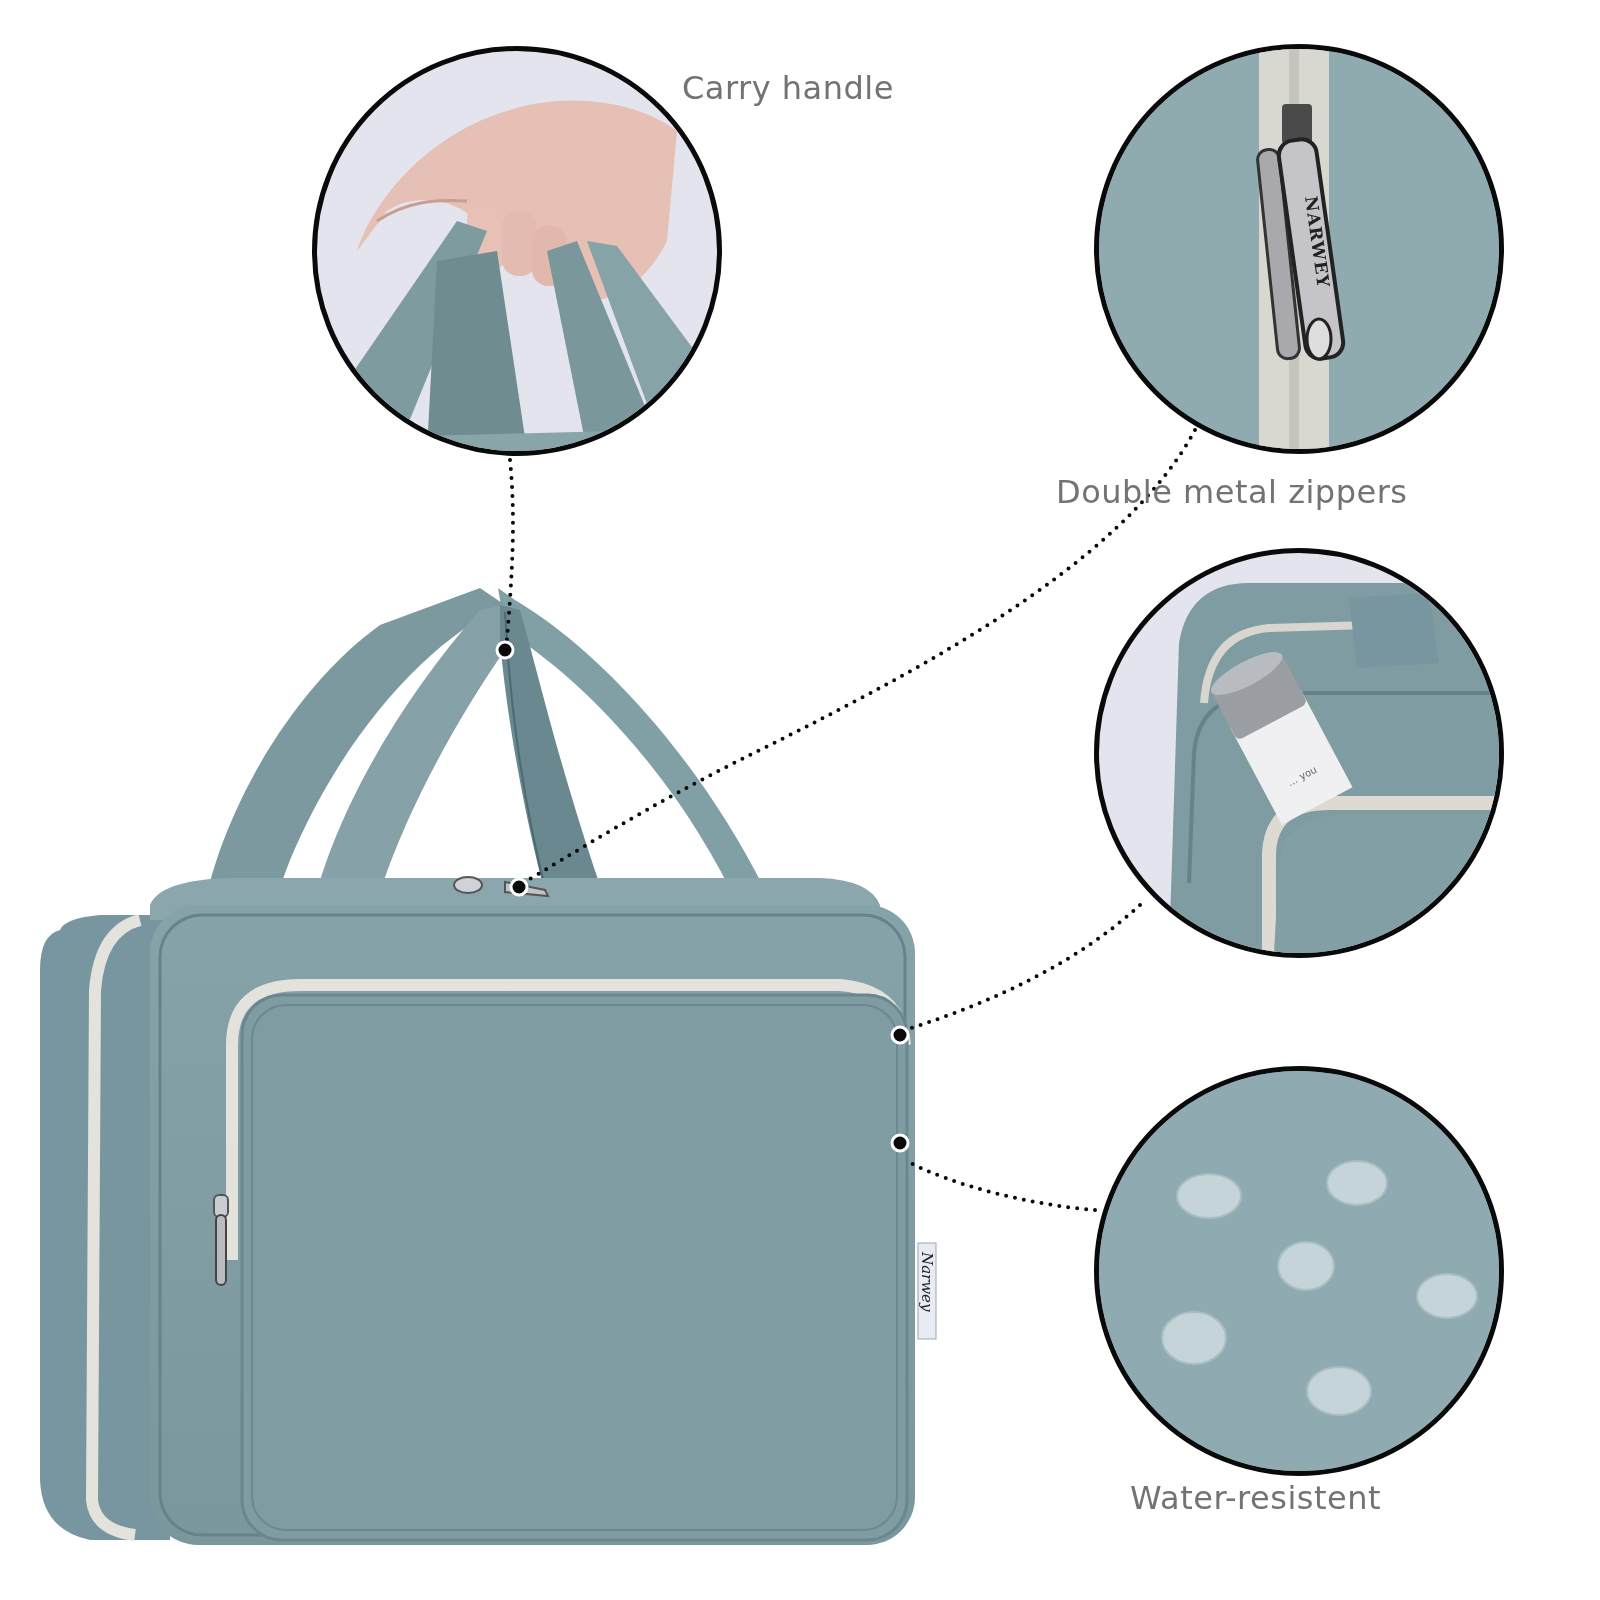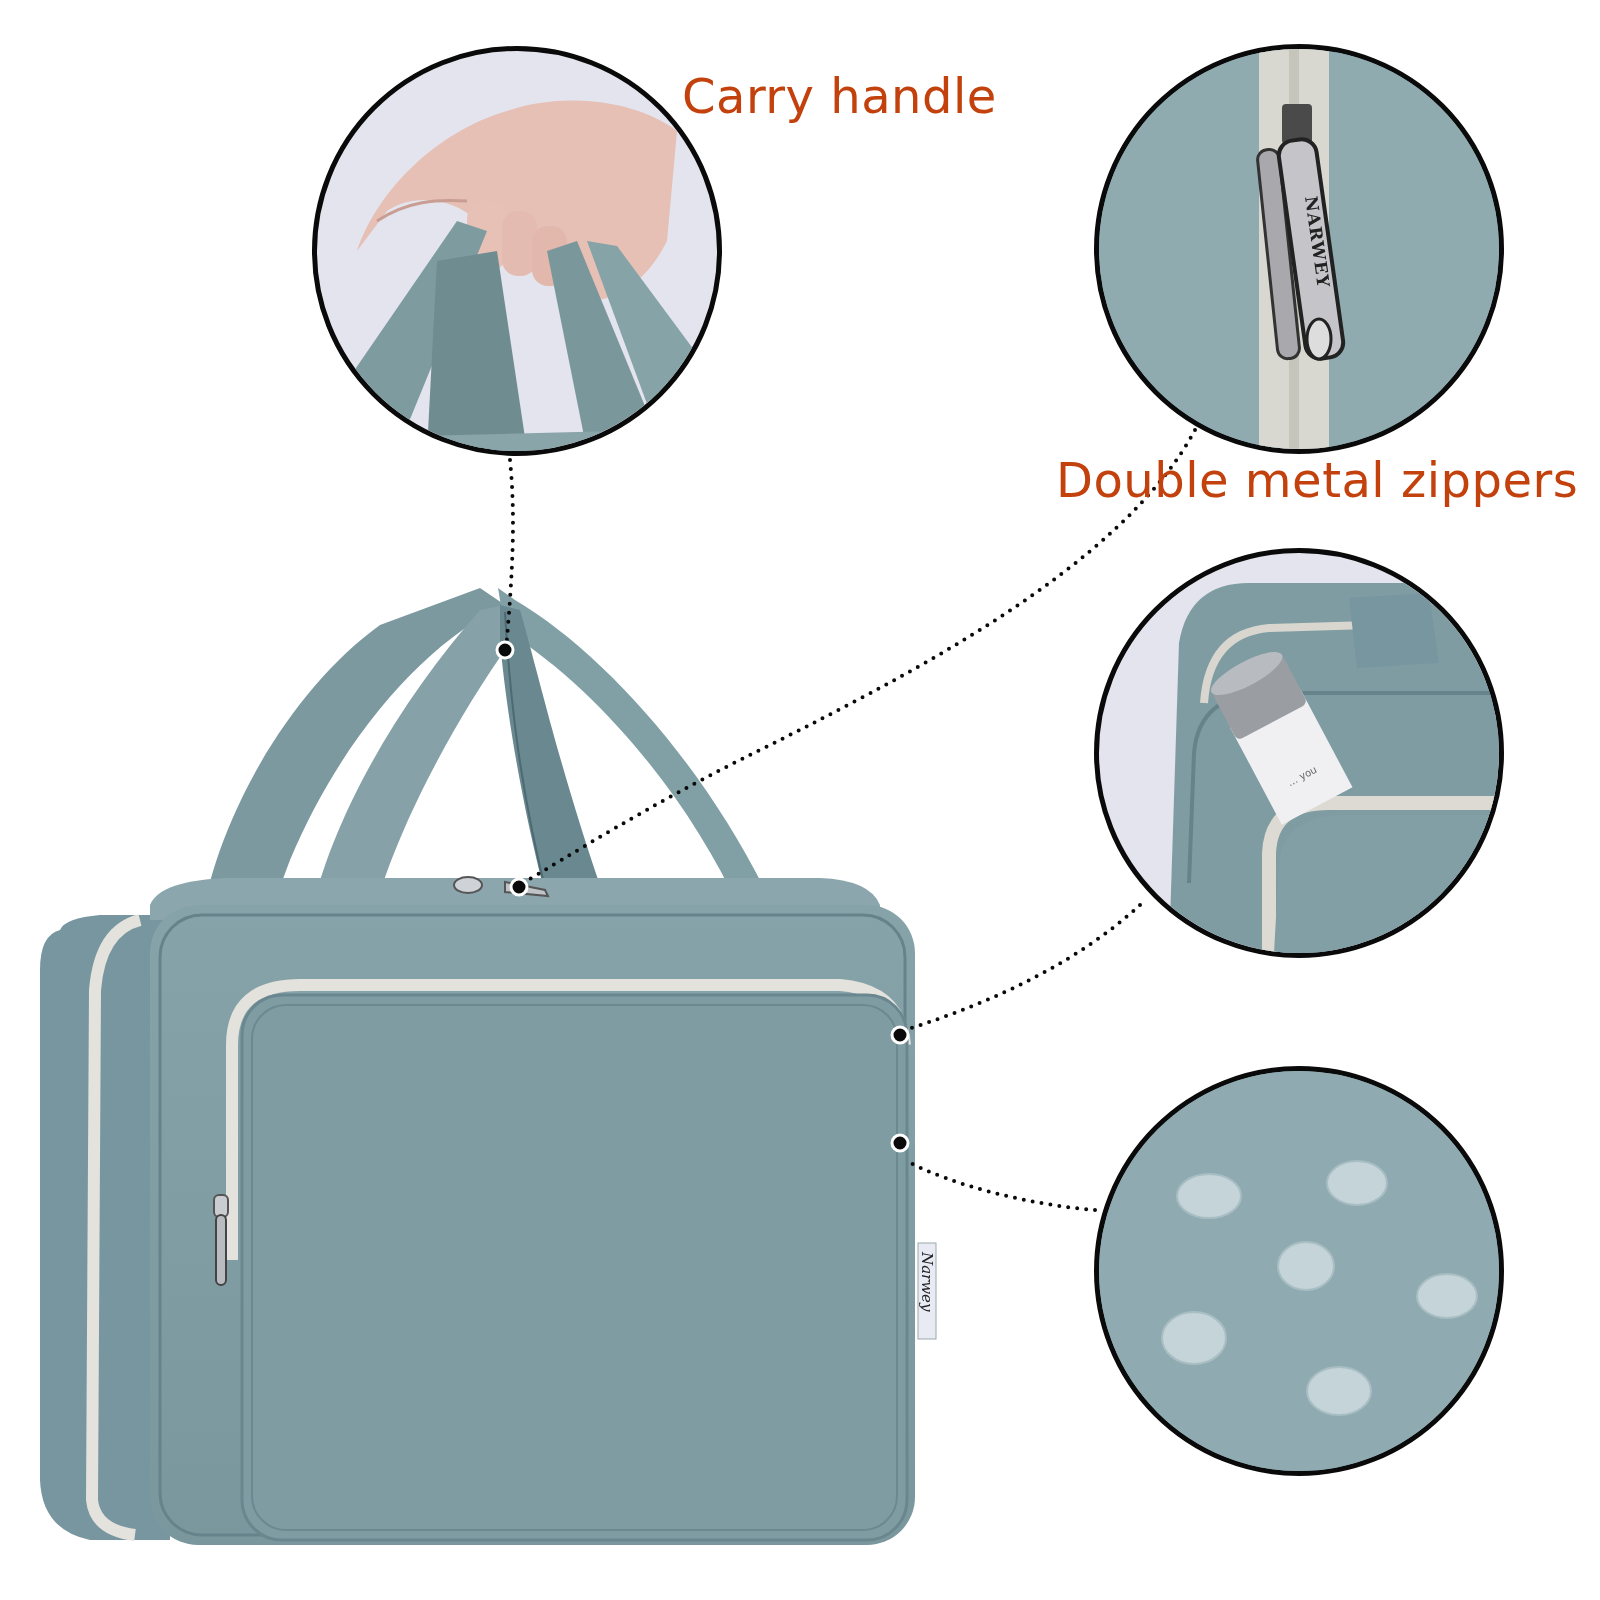--- a/index.html
+++ b/index.html
@@ -2,21 +2,21 @@
 <html><head>
   <meta charset="utf-8">
   <style>
     html, body { margin: 0; padding: 0; }
     body {
       width: 1600px; height: 1600px; background: #ffffff; position: relative; overflow: hidden;
       font-family: "DejaVu Sans", "Liberation Sans", sans-serif;
     }
     .stage { position: absolute; left: 0; top: 0; width: 1600px; height: 1600px; }
     .label {
-      position: absolute; color: #c2410c; font-size: 48px; font-weight: 400; letter-spacing: 0.5px;
+      position: absolute; color: #737373; font-size: 32px; font-weight: 400; letter-spacing: 0.5px;
       white-space: nowrap; line-height: 1;
     }
     .circle {
       position: absolute; border-radius: 50%; border: 5px solid #0a0a0a; overflow: hidden; box-sizing: border-box;
     }
     svg { display: block; }
   </style>
 </head>
 <body>
 
@@ -108,21 +108,21 @@
       <rect x="0" y="0" width="400" height="400" fill="#8fabb0"></rect>
       <rect x="160" y="0" width="70" height="400" fill="#d9d8d0"></rect>
       <rect x="190" y="0" width="10" height="400" fill="#c6c5bc"></rect>
       <rect x="183" y="55" width="30" height="40" rx="4" fill="#4a4a4a"></rect>
       <rect x="168" y="100" width="22" height="210" rx="10" fill="#a8a8ad" stroke="#333" stroke-width="3" transform="rotate(-6 180 200)"></rect>
       <rect x="193" y="90" width="38" height="220" rx="15" fill="#c4c4c9" stroke="#222" stroke-width="4" transform="rotate(-8 212 200)"></rect>
       <text x="0" y="0" transform="translate(206,148) rotate(82)" font-family="DejaVu Serif, serif" font-size="17" font-weight="bold" fill="#222" letter-spacing="1">NARWEY</text>
       <ellipse cx="220" cy="290" rx="12" ry="20" fill="#ddd" stroke="#222" stroke-width="3"></ellipse>
     </svg>
   </div>
-  <div class="label" style="left:1056px;top:456px;">Double metal zippers</div>
+  <div class="label" style="left:1056px;top:476px;">Double metal zippers</div>
 
   <div class="circle" style="left:1094px;top:548px;width:410px;height:410px;background:#e3e4ee;">
     <svg width="400" height="400">
       <path d="M80,90 Q90,30 150,30 L400,30 L400,400 L70,400 Z" fill="#7f9ca3"></path>
       <path d="M105,150 Q110,80 170,75 L270,72" stroke="#d8d6ce" stroke-width="8" fill="none"></path>
       <path d="M250,45 L330,40 L340,110 L258,115 Z" fill="#7896a0"></path>
       <path d="M90,330 L95,200 Q100,140 170,140 L400,140" stroke="#66838b" stroke-width="4" fill="none"></path>
       <path d="M170,400 L170,300 Q172,250 230,250 L400,250" stroke="#dcdad2" stroke-width="14" fill="none"></path>
       <path d="M175,400 L180,310 Q185,265 240,262 L400,262 L400,400 Z" fill="#829fa5"></path>
       <g transform="rotate(-28 190 200)">
@@ -140,14 +140,15 @@
       <g fill="#c4d4d8" stroke="#a8bec3" stroke-width="2">
         <ellipse cx="110" cy="125" rx="32" ry="22"></ellipse>
         <ellipse cx="258" cy="112" rx="30" ry="22"></ellipse>
         <ellipse cx="207" cy="195" rx="28" ry="24"></ellipse>
         <ellipse cx="348" cy="225" rx="30" ry="22"></ellipse>
         <ellipse cx="95" cy="267" rx="32" ry="26"></ellipse>
         <ellipse cx="240" cy="320" rx="32" ry="24"></ellipse>
       </g>
     </svg>
   </div>
+  <div class="label" style="left:1130px;top:1482px;">Water-resistent</div>
 
 </div>
 
 </body></html>

